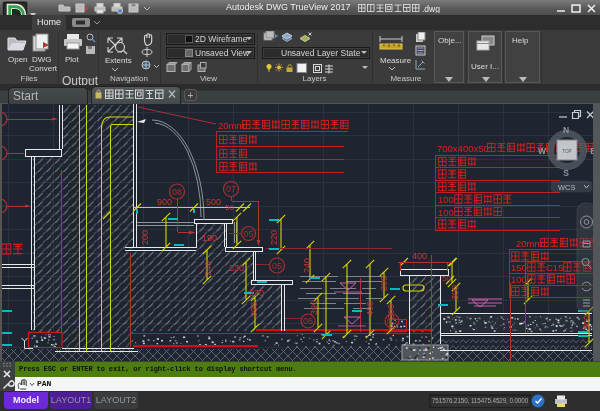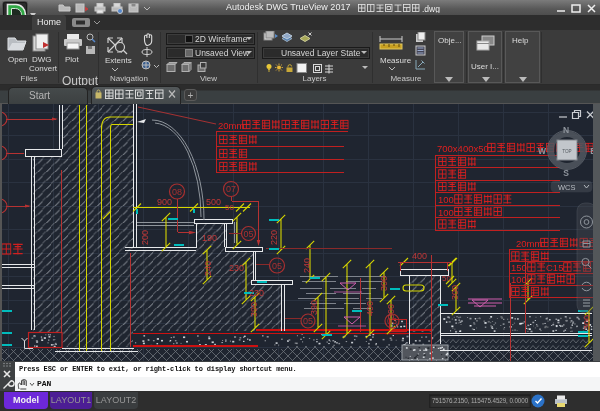--- a/index.html
+++ b/index.html
@@ -7,21 +7,21 @@
 .tb{left:0;top:0;width:600px;height:15px;background:linear-gradient(#7b7b7b,#585858 60%,#4e4e4e)}
 .ttl{left:226px;top:2px;font-size:9px;color:#f0f0f0}
 .ribtabs{left:0;top:15px;width:600px;height:15px;background:#2d2d2d}
 .hometab{left:32px;top:15px;width:34px;height:15px;background:#3e3e3e;color:#eee;font-size:9px;text-align:center;line-height:15px;border-radius:3px 3px 0 0}
 .ribbon{left:0;top:30px;width:600px;height:55px;background:#3b3b3b;border-bottom:1px solid #2a2a2a}
 .psep{position:absolute;top:2px;bottom:1px;width:1px;background:#2f2f2f}
 .combo{position:absolute;height:12px;background:#2b2b2b;border:1px solid #1a1a1a;box-shadow:inset 0 0 0 1px #3c3c3c;color:#d6d6d6;font-size:8.5px;line-height:11px;padding-left:18px}
 .combo .ar{position:absolute;right:2px;top:3px;width:0;height:0;border:3px solid transparent;border-top-color:#bbb}
 .ftabs{left:0;top:85px;width:600px;height:19px;background:linear-gradient(#2c2c2c 0,#2c2c2c 5px,#3a3f41 6px,#3a3f41 100%);border-bottom:1px solid #555}
 .cmdwrap{left:0;top:361px;width:600px;height:30px;background:#3d4042}
-.msg{left:15px;top:362px;width:585px;height:15px;background:#ffffff;font-family:"Liberation Mono",monospace;font-weight:bold;font-size:7px;line-height:15px;color:#111;letter-spacing:-0.12px}
+.msg{left:15px;top:362px;width:585px;height:15px;background:#4d7c0f;font-family:"Liberation Mono",monospace;font-weight:bold;font-size:7px;line-height:15px;color:#111;letter-spacing:-0.12px}
 .inrow{left:15px;top:377px;width:585px;height:14px;background:#f4f5f6;font-family:"Liberation Mono",monospace;font-weight:bold;font-size:8px;line-height:14px;color:#111}
 .status{left:0;top:391px;width:600px;height:20px;background:#2e2e2e}
 .ltab{position:absolute;top:1px;height:17px;font-size:9px;line-height:17px;text-align:center;border-radius:0 0 4px 4px}
 .coord{position:absolute;left:429px;top:394px;width:102px;white-space:nowrap;overflow:hidden;height:14px;background:#333;border:1px solid #222;box-shadow:inset 0 1px 2px #1a1a1a;color:#aaa;font-size:6.3px;letter-spacing:-0.1px;line-height:12px;text-align:center}
 svg{display:block}
 </style></head><body>
 <div id="app">
 <div class="abs tb"></div>
     <div class="abs ttl">Autodesk DWG TrueView 2017</div>
     <svg class="abs" style="left:358px;top:3px" width="100" height="10" viewBox="0 0 100 10">
@@ -241,21 +241,21 @@
     <svg class="abs" style="left:445px;top:77px" width="8" height="5" viewBox="0 0 8 5">
       <path d="M0 0 h8 l-4 5 z" fill="#bbb"></path>
     </svg>
     <svg class="abs" style="left:482px;top:77px" width="8" height="5" viewBox="0 0 8 5">
       <path d="M0 0 h8 l-4 5 z" fill="#bbb"></path>
     </svg>
     <svg class="abs" style="left:519px;top:77px" width="8" height="5" viewBox="0 0 8 5">
       <path d="M0 0 h8 l-4 5 z" fill="#bbb"></path>
     </svg>
     <div class="abs ftabs"></div>
-    <div class="abs" style="left:8px;top:87px;width:80px;height:17px;background:linear-gradient(#454a4b,#3c4041);border:1px solid #222;border-bottom:none;border-radius:5px 5px 0 0;color:#b5b5b5;font-size:10px;line-height:16px;padding-left:20px">Start</div>
+    <div class="abs" style="left:8px;top:87px;width:80px;height:17px;background:linear-gradient(#454a4b,#3c4041);border:1px solid #222;border-bottom:none;border-radius:5px 5px 0 0;color:#b5b5b5;font-size:12px;line-height:16px;padding-left:4px">Start</div>
     <div class="abs" style="left:91px;top:86px;width:90px;height:18px;background:linear-gradient(#53585a,#44494b);border:1px solid #222;border-bottom:none;border-radius:5px 5px 0 0"></div>
     <svg class="abs" style="left:95px;top:89px" width="82" height="11" viewBox="0 0 82 11">
 <g stroke="#c8b868" fill="none">
         <rect x="1" y="4" width="5" height="5" fill="#c8b868"></rect>
         <path d="M2 4 v-1.5 a1.5 1.5 0 0 1 3 0 V4"></path>
       </g>
 <g stroke="#e4e4e4" fill="none" stroke-width="0.9">
 <rect x="10.5" y="1" width="7.5" height="8.5"></rect>
         <path d="M10.5 4h7.5M10.5 7h7.5M14 1v8"></path>
 <rect x="20.5" y="1" width="7.5" height="8.5"></rect>

